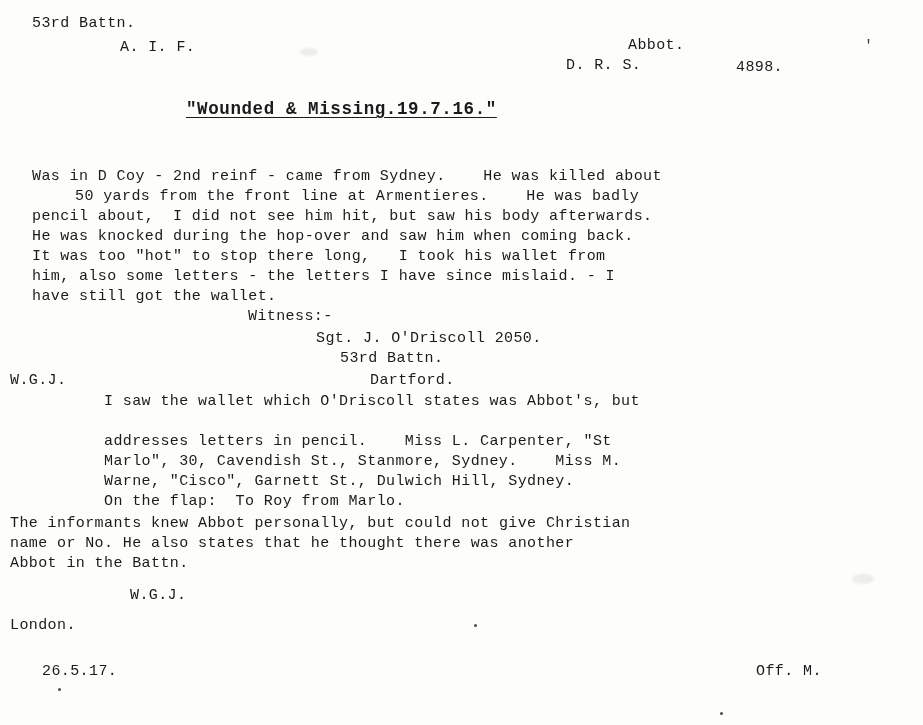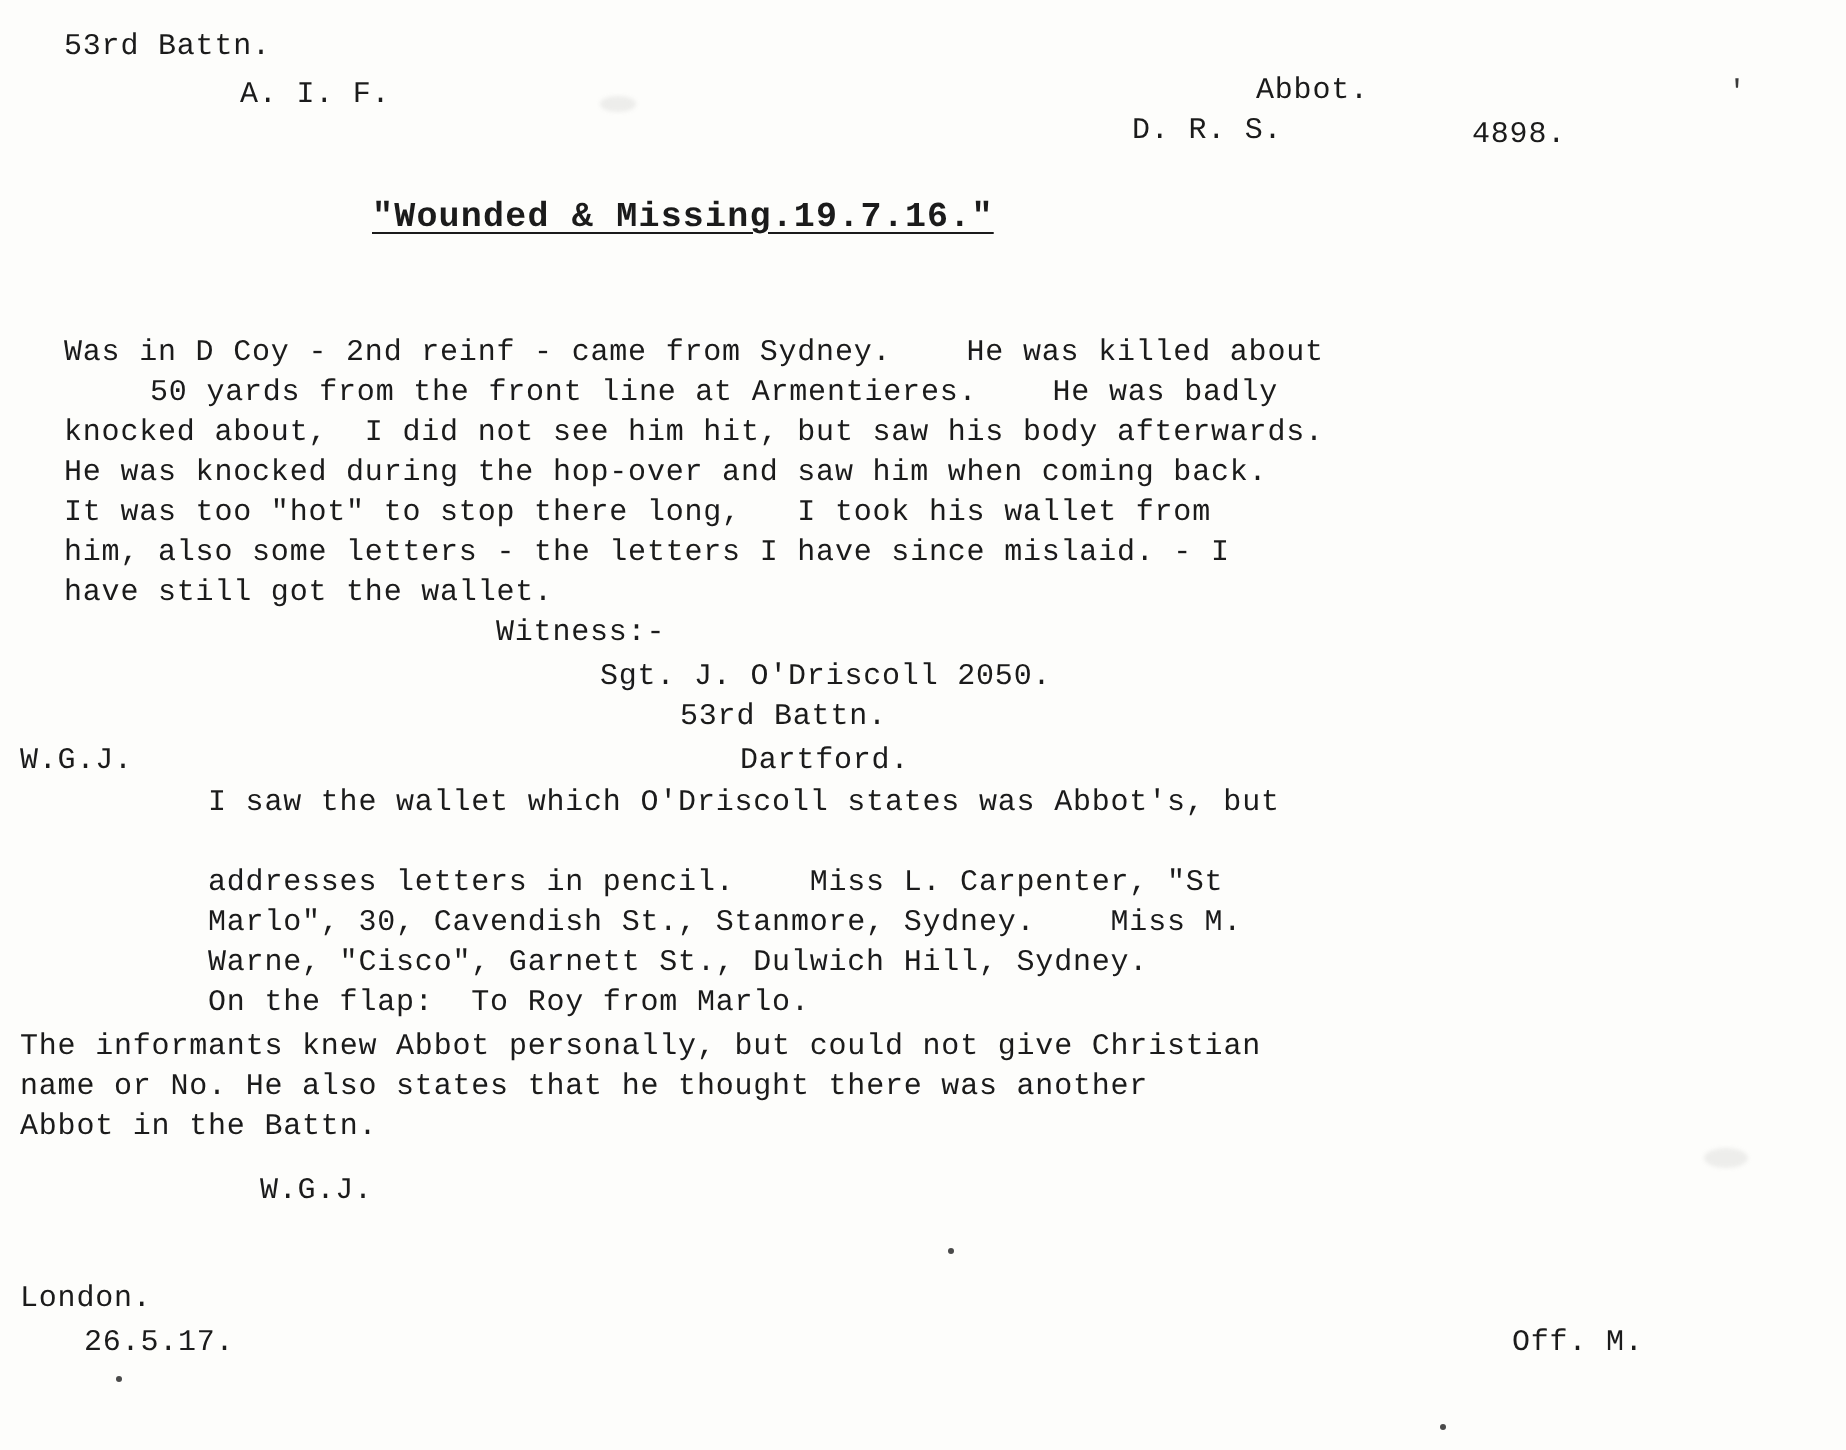--- a/index.html
+++ b/index.html
@@ -61,46 +61,46 @@
   <div class="ln" style="left:120px; top:38px;">A. I. F.</div>
   <div class="ln" style="left:628px; top:36px;">Abbot.</div>
   <div class="ln" style="left:566px; top:56px;">D. R. S.</div>
   <div class="ln" style="left:736px; top:58px;">4898.</div>
   <div class="tick" style="left:864px; top:38px;">'</div>
 
   <div class="ln title underline" style="left:186px; top:99px;">"Wounded &amp; Missing.19.7.16."</div>
 
   <div class="ln" style="left:32px; top:167px;">Was in D Coy - 2nd reinf - came from Sydney.    He was killed about</div>
   <div class="ln" style="left:32px; top:187px;margin-left:43px;">50 yards from the front line at Armentieres.    He was badly</div>
-  <div class="ln" style="left:32px; top:207px;">knocked about,  I did not see him hit, but saw his body afterwards.</div>
+  <div class="ln" style="left:32px; top:207px;">pencil about,  I did not see him hit, but saw his body afterwards.</div>
   <div class="ln" style="left:32px; top:227px;">He was knocked during the hop-over and saw him when coming back.</div>
   <div class="ln" style="left:32px; top:247px;">It was too "hot" to stop there long,   I took his wallet from</div>
   <div class="ln" style="left:32px; top:267px;">him, also some letters - the letters I have since mislaid. - I</div>
   <div class="ln" style="left:32px; top:287px;">have still got the wallet.</div>
 
   <div class="ln" style="left:248px; top:307px;">Witness:-</div>
-  <div class="ln" style="left:300px; top:329px;text-align:center;">Sgt. J. O'Driscoll 2050.</div>
+  <div class="ln" style="left:316px; top:329px;text-align:center;">Sgt. J. O'Driscoll 2050.</div>
   <div class="ln" style="left:340px; top:349px;">53rd Battn.</div>
   <div class="ln" style="left:370px; top:371px;">Dartford.</div>
 
   <div class="ln" style="left:10px; top:371px;">W.G.J.</div>
 
   <div class="ln" style="left:104px; top:392px;">I saw the wallet which O'Driscoll states was Abbot's, but</div>
   <div class="ln" style="left:104px; top:432px;">addresses letters in pencil.    Miss L. Carpenter, "St</div>
   <div class="ln" style="left:104px; top:452px;">Marlo", 30, Cavendish St., Stanmore, Sydney.    Miss M.</div>
   <div class="ln" style="left:104px; top:472px;">Warne, "Cisco", Garnett St., Dulwich Hill, Sydney.</div>
   <div class="ln" style="left:104px; top:492px;">On the flap:  To Roy from Marlo.</div>
 
   <div class="ln" style="left:10px; top:514px;">The informants knew Abbot personally, but could not give Christian</div>
   <div class="ln" style="left:10px; top:534px;">name or No. He also states that he thought there was another</div>
   <div class="ln" style="left:10px; top:554px;">Abbot in the Battn.</div>
 
   <div class="ln" style="left:130px; top:586px;">W.G.J.</div>
 
-  <div class="ln" style="left:10px; top:640px;">London.</div>
+  <div class="ln" style="left:10px; top:616px;">London.</div>
   <div class="ln" style="left:42px; top:662px;">26.5.17.</div>
   <div class="ln" style="left:756px; top:662px;">Off. M.</div>
 
   <div class="dot" style="left:58px; top:688px;"></div>
   <div class="dot" style="left:474px; top:624px;"></div>
   <div class="dot" style="left:720px; top:712px;"></div>
   <div class="smudge" style="left:300px; top:48px; width:18px; height:8px;"></div>
   <div class="smudge" style="left:852px; top:574px; width:22px; height:10px;"></div>
 </div>
 

